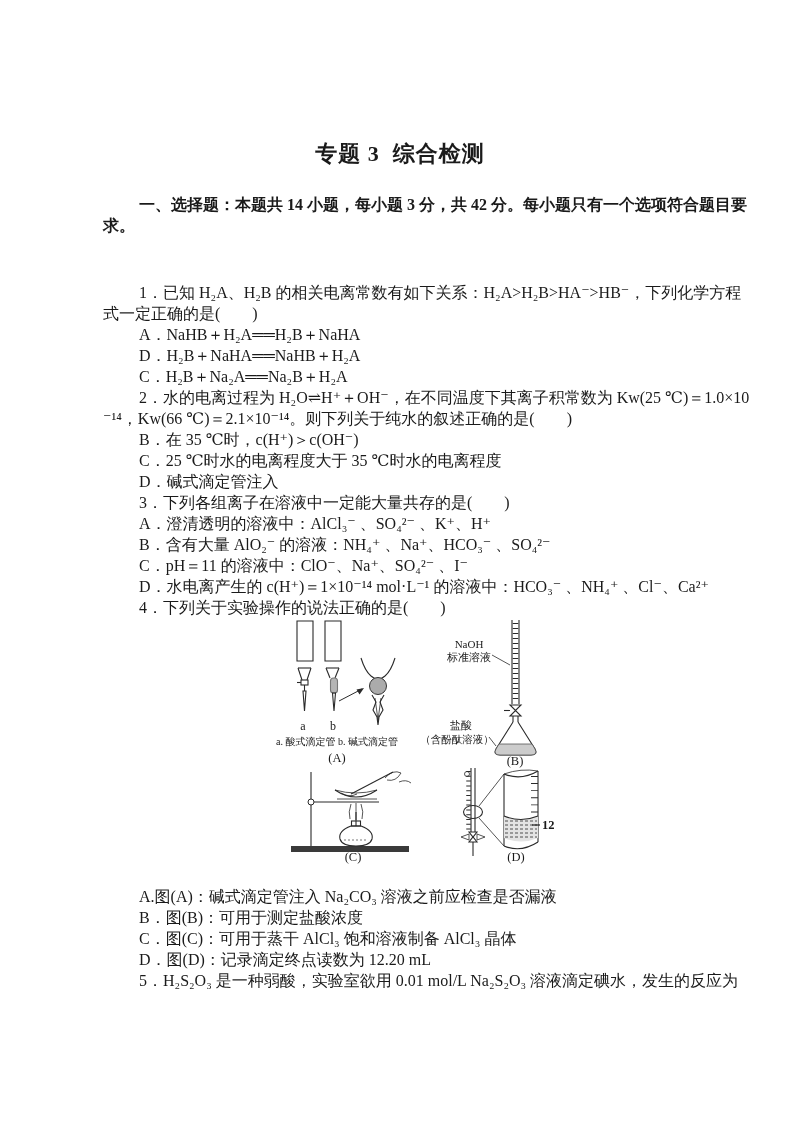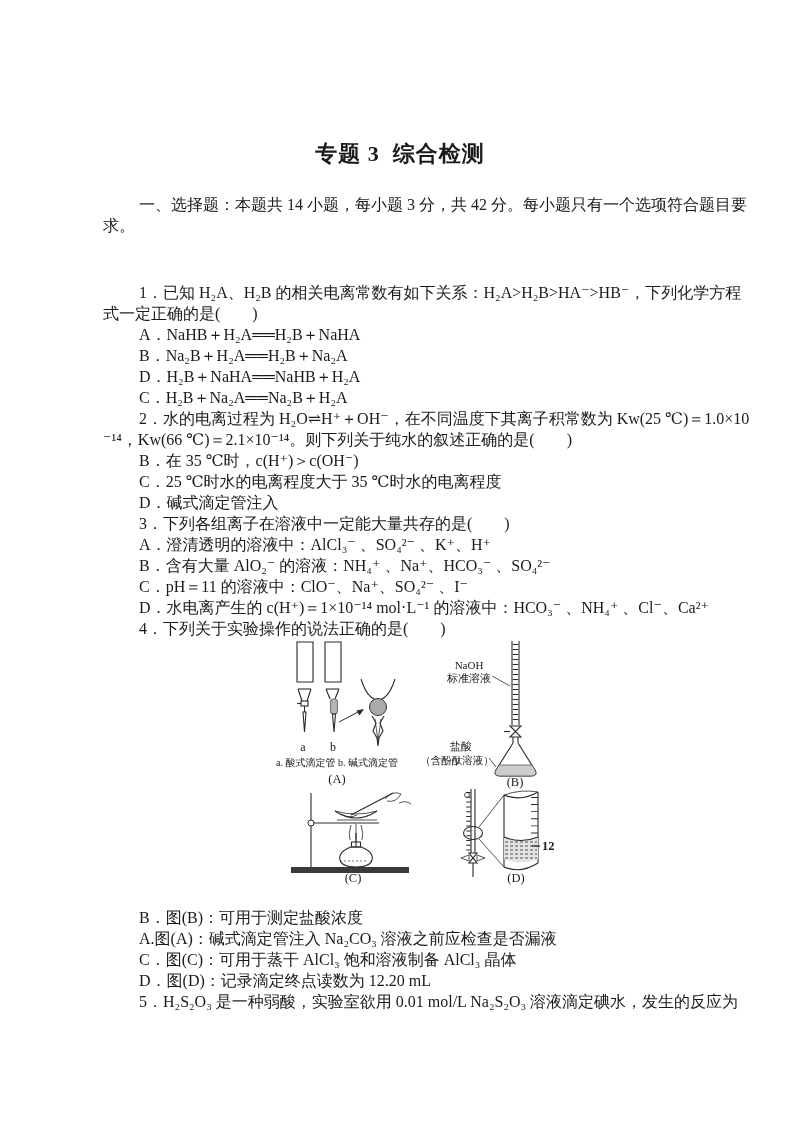--- a/index.html
+++ b/index.html
@@ -5,21 +5,21 @@
   html,body{margin:0;padding:0;}
   body{width:793px;height:1122px;background:#ffffff;}
   .page{
     position:relative;width:793px;height:1122px;overflow:hidden;background:#ffffff;
     color:#1a1a1a;font-family:"Liberation Serif","DejaVu Serif","DejaVu Sans",serif;
     font-size:16px;padding:140px 96px 0 103px;box-sizing:border-box;
   }
   .title{text-align:center;font-size:22px;font-weight:bold;line-height:27px;margin:0 0 27px 0;white-space:pre;letter-spacing:1px;}
   p.line{margin:0;line-height:21px;white-space:pre;}
   .indent{padding-left:36px;}
-  .bold{font-weight:normal;}
+  .bold{font-weight:bold;}
   .sect-gap{height:46px;}
   .figures{position:relative;height:268px;}
   .figures svg{position:absolute;overflow:visible;}
   .fig-a{left:172px;top:0;}
   .fig-b{left:296px;top:0;}
   .fig-c{left:178px;top:150px;}
   .fig-d{left:345px;top:150px;}
   .q4line{line-height:21.5px;}
   svg text{font-family:"Liberation Serif","DejaVu Serif","DejaVu Sans",serif;fill:#1a1a1a;}
   svg .stroke{stroke:#2a2a2a;fill:none;stroke-width:1.1;}
@@ -33,21 +33,20 @@
   <div class="title">专题 3  综合检测</div>
 
   <p class="line bold indent">一、选择题：本题共 14 小题，每小题 3 分，共 42 分。每小题只有一个选项符合题目要</p>
   <p class="line bold">求。</p>
 
   <div class="sect-gap"></div>
 
   <p class="line indent">1．已知 H₂A、H₂B 的相关电离常数有如下关系：H₂A&gt;H₂B&gt;HA⁻&gt;HB⁻，下列化学方程</p>
   <p class="line">式一定正确的是(　　)</p>
   <p class="line indent">A．NaHB＋H₂A══H₂B＋NaHA</p>
-  <p class="line indent">B．Na₂B＋H₂A══H₂B＋Na₂A</p>
   <p class="line indent">D．H₂B＋NaHA══NaHB＋H₂A</p>
   <p class="line indent">C．H₂B＋Na₂A══Na₂B＋H₂A</p>
 
   <p class="line indent">2．水的电离过程为 H₂O⇌H⁺＋OH⁻，在不同温度下其离子积常数为 Kw(25 ℃)＝1.0×10</p>
   <p class="line">⁻¹⁴，Kw(66 ℃)＝2.1×10⁻¹⁴。则下列关于纯水的叙述正确的是(　　)</p>
   <p class="line indent">B．在 35 ℃时，c(H⁺)＞c(OH⁻)</p>
   <p class="line indent">C．25 ℃时水的电离程度大于 35 ℃时水的电离程度</p>
   <p class="line indent">D．碱式滴定管注入</p>
 
   <p class="line indent">3．下列各组离子在溶液中一定能大量共存的是(　　)</p>
@@ -194,20 +193,20 @@
         <line x1="57" y1="69" x2="89" y2="69" class="thin" stroke-dasharray="3,2"></line>
         <path class="stroke" d="M56,78 Q73,85 90,74"></path>
         <line x1="84" y1="57" x2="92" y2="57" stroke="#1a1a1a" stroke-width="1.2"></line>
       </g>
       <text x="94" y="61" font-size="12.5" font-weight="bold">12</text>
       <text x="68" y="93" font-size="12.5" text-anchor="middle">(D)</text>
     </svg>
 
   </div>
 
+  <p class="line indent q4line">A.图(A)：碱式滴定管注入 Na₂CO₃ 溶液之前应检查是否漏液</p>
   <p class="line indent q4line">B．图(B)：可用于测定盐酸浓度</p>
-  <p class="line indent q4line">A.图(A)：碱式滴定管注入 Na₂CO₃ 溶液之前应检查是否漏液</p>
   <p class="line indent q4line">C．图(C)：可用于蒸干 AlCl₃ 饱和溶液制备 AlCl₃ 晶体</p>
   <p class="line indent q4line">D．图(D)：记录滴定终点读数为 12.20 mL</p>
 
   <p class="line indent q4line">5．H₂S₂O₃ 是一种弱酸，实验室欲用 0.01 mol/L Na₂S₂O₃ 溶液滴定碘水，发生的反应为</p>
 
 </div>
 
 </body></html>

